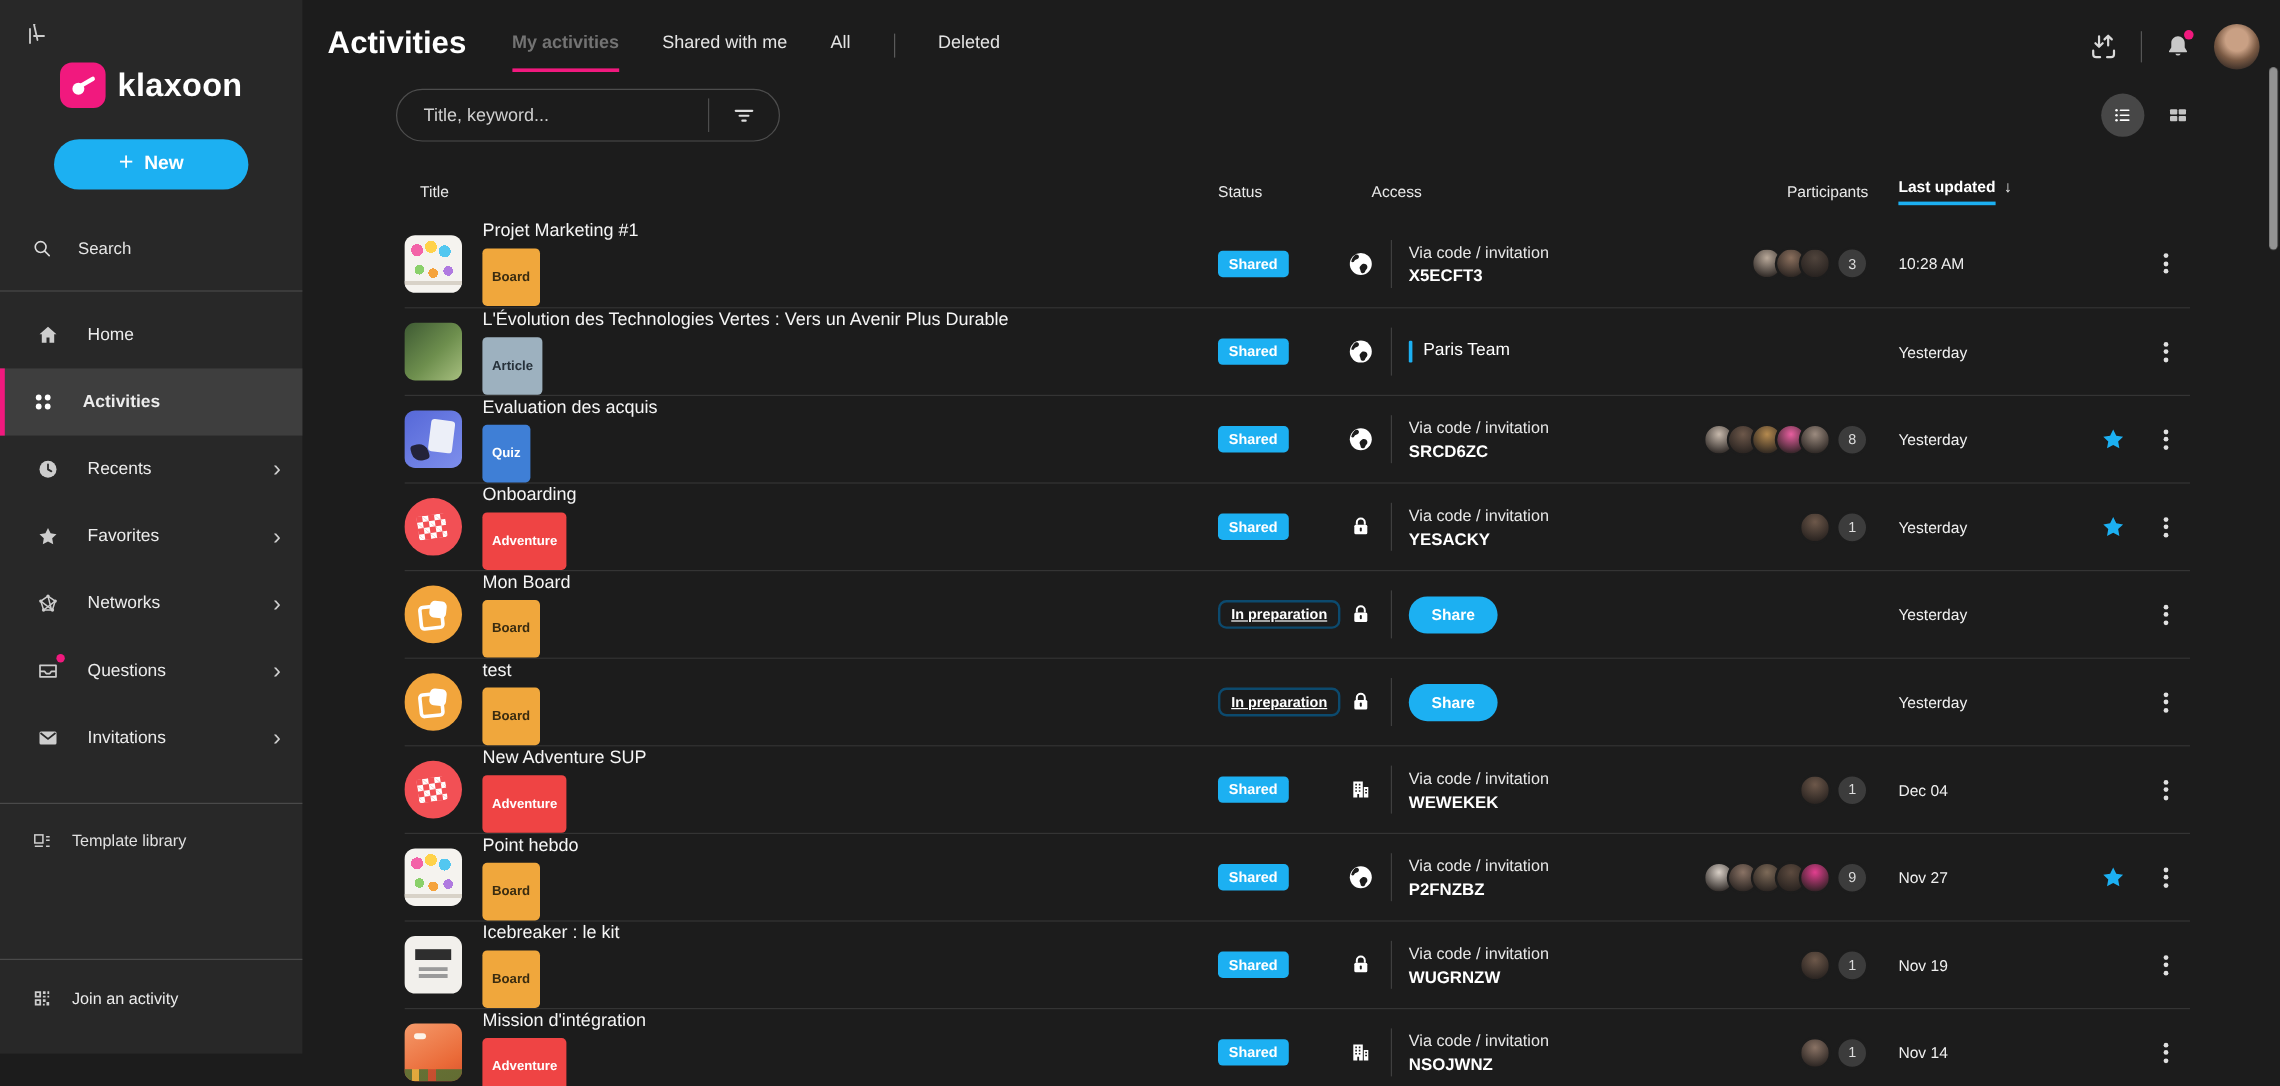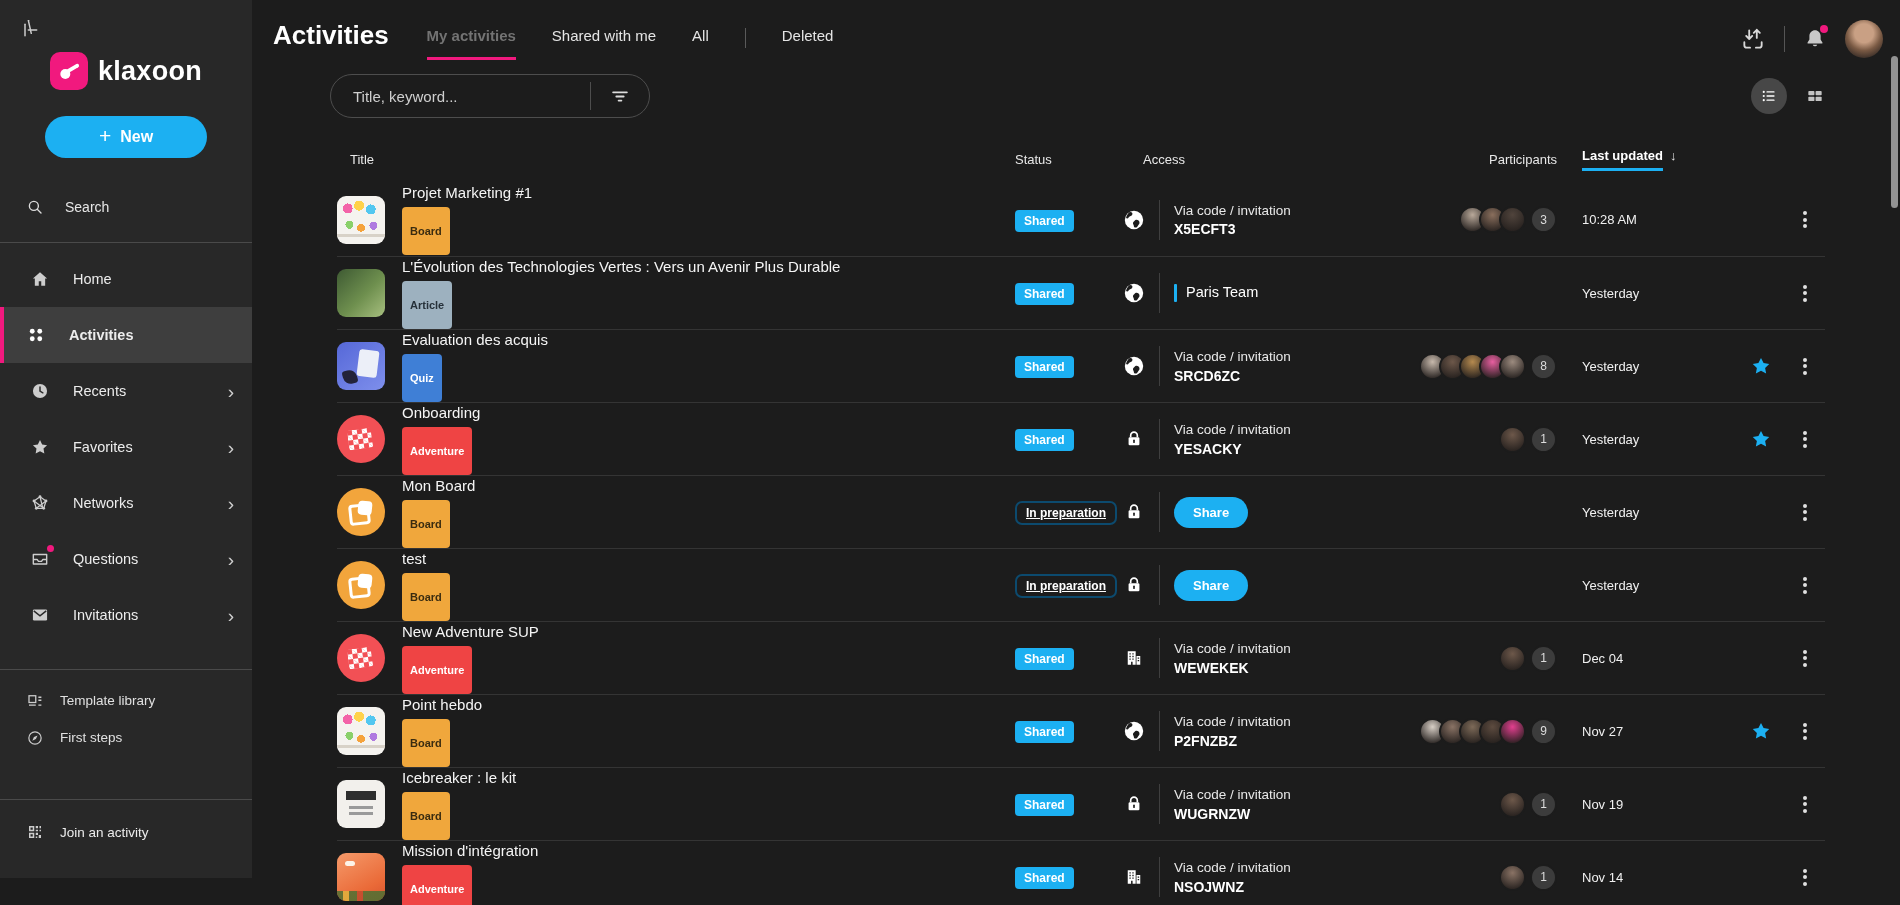--- a/index.html
+++ b/index.html
@@ -266,29 +266,20 @@
     <span class="sec-icon">
           <svg width="18" height="18" viewBox="0 0 24 24">
             <g fill="none" stroke="#cdcdcd" stroke-width="1.7">
               <rect x="4" y="5" width="9" height="9"></rect>
               <path d="M16.5 7h4M16.5 11h4M4 17.5h9M16.5 17.5h4"></path>
             </g>
           </svg>
         </span>
     <span>Template library</span>
   </div>
-      <div class="sec-item">
-    <span class="sec-icon">
-          <svg width="18" height="18" viewBox="0 0 24 24">
-            <circle cx="12" cy="12" r="8.2" fill="none" stroke="#cdcdcd" stroke-width="1.6"></circle>
-            <path fill="#cdcdcd" d="M15.4 8.6l-2.2 4.8-4.8 2.2 2.2-4.8z"></path>
-          </svg>
-        </span>
-    <span>First steps</span>
-  </div>
     </div>
   <div class="join-section">
     <div class="sb-divider"></div>
     <div class="join-item">
       <span class="sec-icon" id="join-icon">
           <svg width="18" height="18" viewBox="0 0 24 24">
             <g fill="#cdcdcd">
               <path d="M4 4h7v7H4zm2 2v3h3V6z"></path>
               <path d="M13 4h3v3h-3zM18 4h2v3h-2zM13 9h3v2h-3zM18 9h2v2h-2z"></path>
               <path d="M4 13h7v7H4zm2 2v3h3v-3z"></path>

